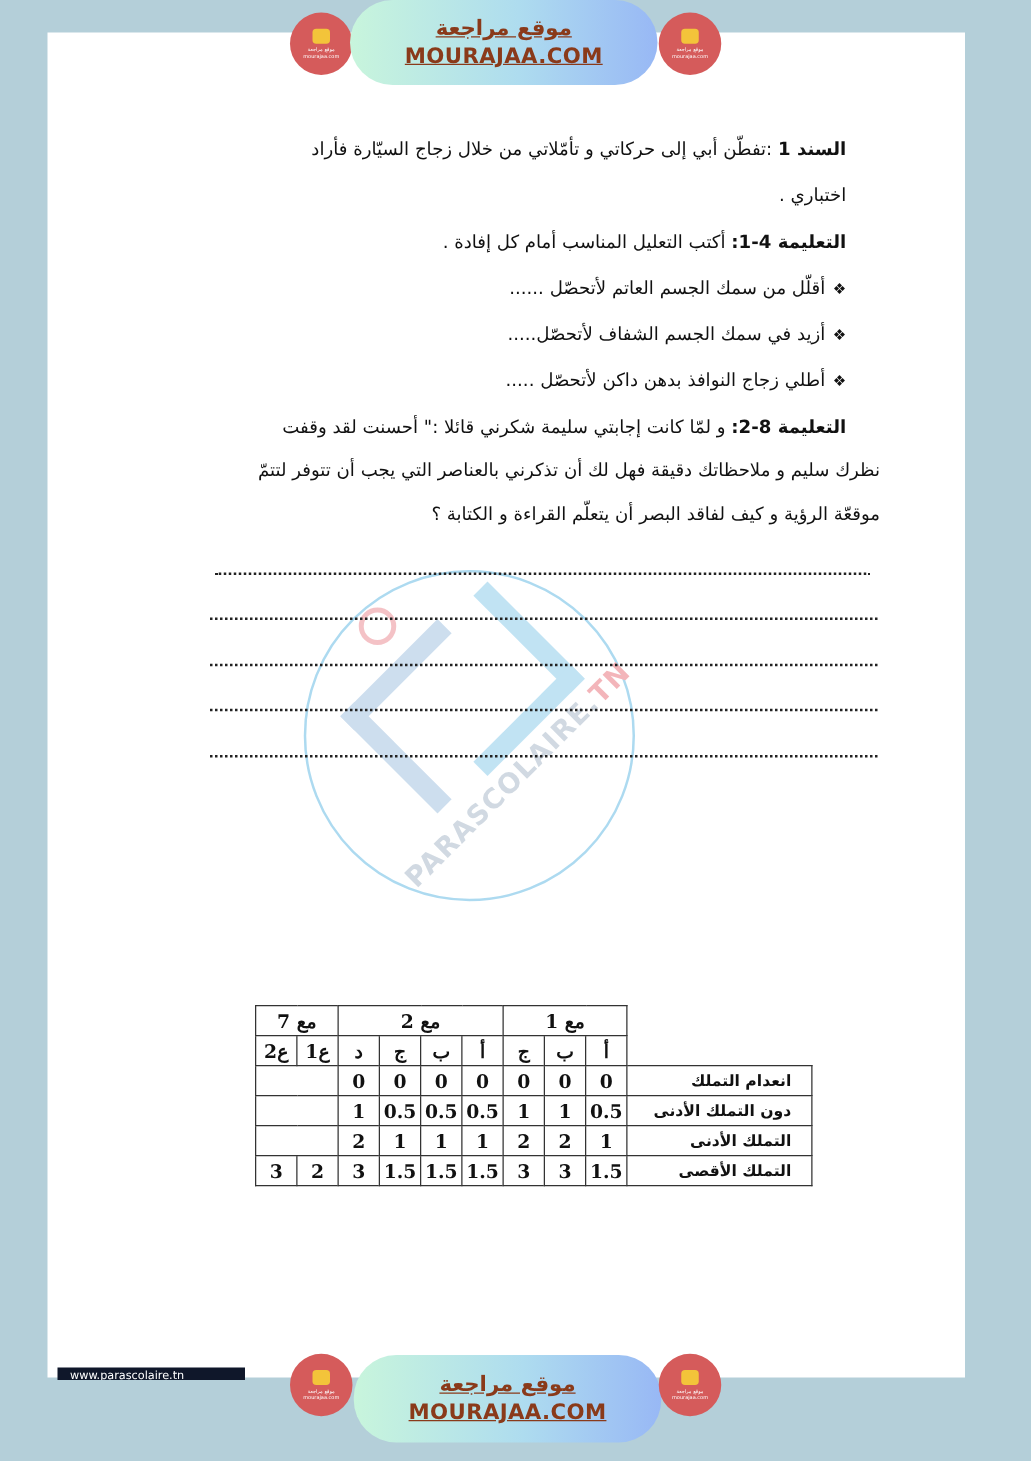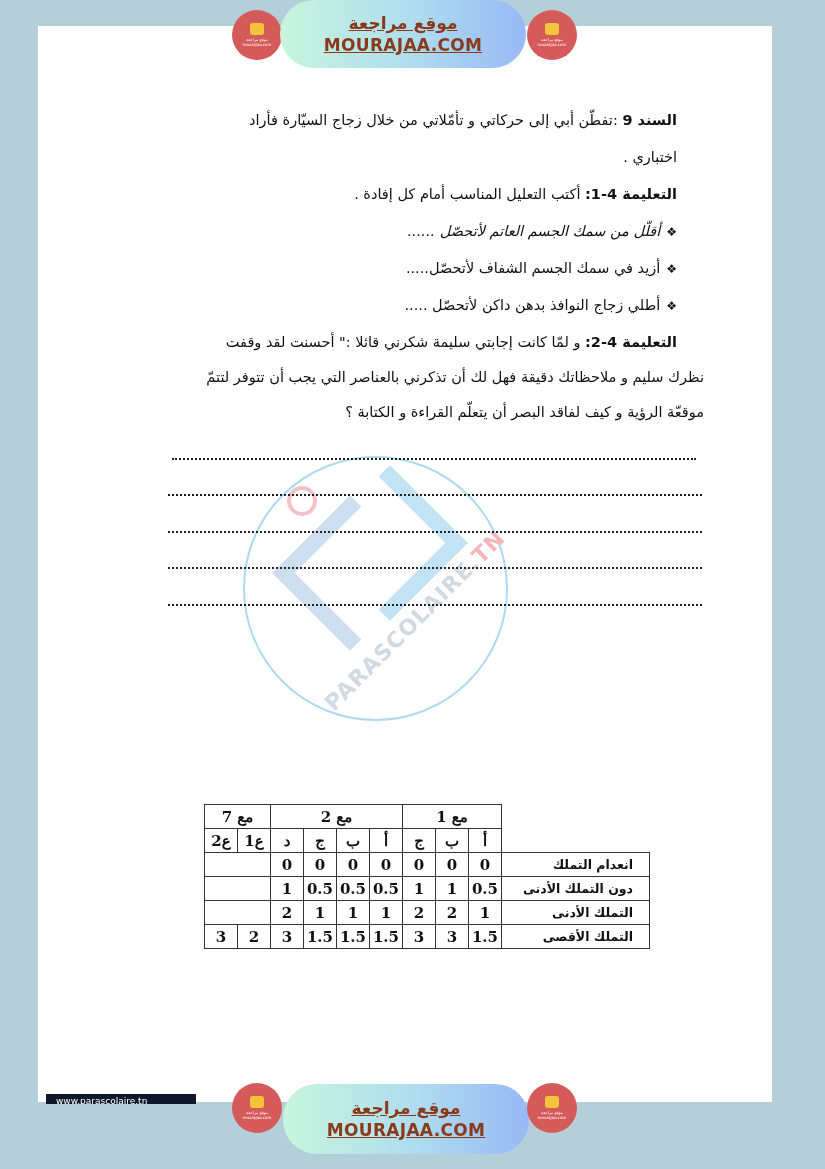--- a/index.html
+++ b/index.html
@@ -140,42 +140,42 @@
   <div class="wm">
     <div class="crescent"></div>
     <div class="book1"></div>
     <div class="book2"></div>
     <div class="txt"><b>PARASCOLAIRE.</b><span>TN</span></div>
   </div>
 
   <div class="doc content">
 
     <div class="line" style="top:86px;">
-      <b>السند 9</b>
+      <b>السند 1</b>
       <span>:تفطّن أبي إلى حركاتي و تأمّلاتي من خلال زجاج السيّارة فأراد</span>
     </div>
     <div class="line" style="top:123px;">اختباري .</div>
 
     <div class="line" style="top:160px;">
       <b>التعليمة 4-1:</b>
       <span>أكتب التعليل المناسب أمام كل إفادة .</span>
     </div>
 
-    <div class="line" style="top:197px;font-style:italic;">
+    <div class="line" style="top:197px;">
       <span class="bullet">❖</span><span>أقلّل  من سمك الجسم العاتم لأتحصّل ......</span>
     </div>
     <div class="line" style="top:234px;">
       <span class="bullet">❖</span><span>أزيد في سمك الجسم الشفاف لأتحصّل.....</span>
     </div>
     <div class="line" style="top:271px;">
       <span class="bullet">❖</span><span>أطلي زجاج النوافذ بدهن داكن لأتحصّل .....</span>
     </div>
 
     <div class="line" style="top:308px;">
-      <b>التعليمة 4-2:</b>
+      <b>التعليمة 8-2:</b>
       <span>و لمّا كانت إجابتي سليمة شكرني قائلا :" أحسنت لقد وقفت</span>
     </div>
     <div class="line" style="top:343px; right:68px;margin-left:34px;">نظرك سليم و ملاحظاتك دقيقة فهل لك أن تذكرني بالعناصر التي يجب أن تتوفر لتتمّ</div>
     <div class="line" style="top:378px; right:68px;">موقعّة الرؤية و كيف لفاقد البصر أن يتعلّم القراءة و الكتابة ؟</div>
 
     <div class="dots" style="top:432px; left:134px; width:524px;"></div>
     <div class="dots" style="top:468px; left:130px; width:534px;"></div>
     <div class="dots" style="top:505px; left:130px; width:534px;"></div>
     <div class="dots" style="top:541px; left:130px; width:534px;"></div>
     <div class="dots" style="top:578px; left:130px; width:534px;"></div>

